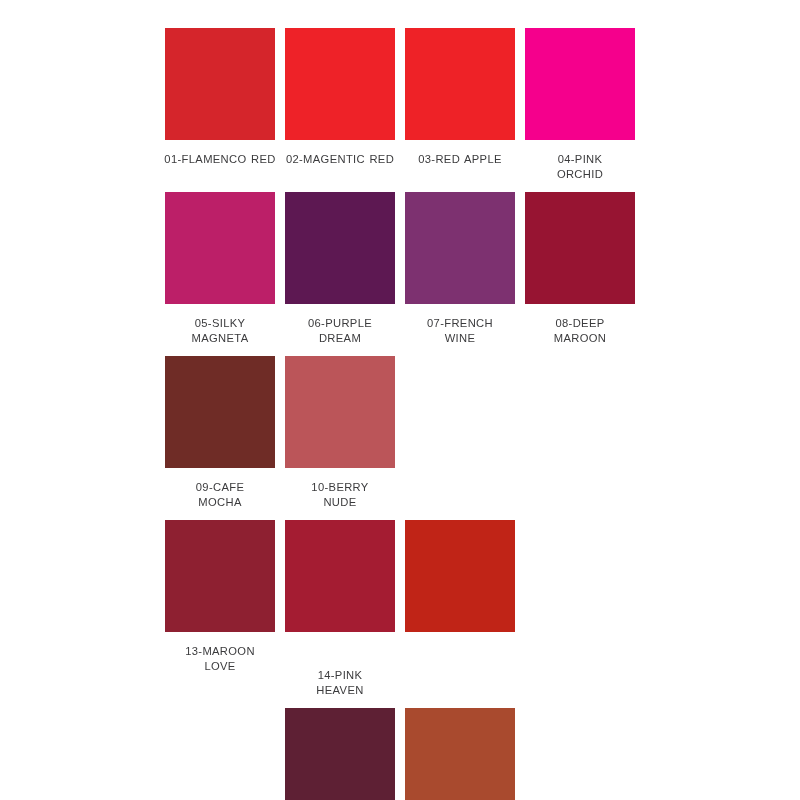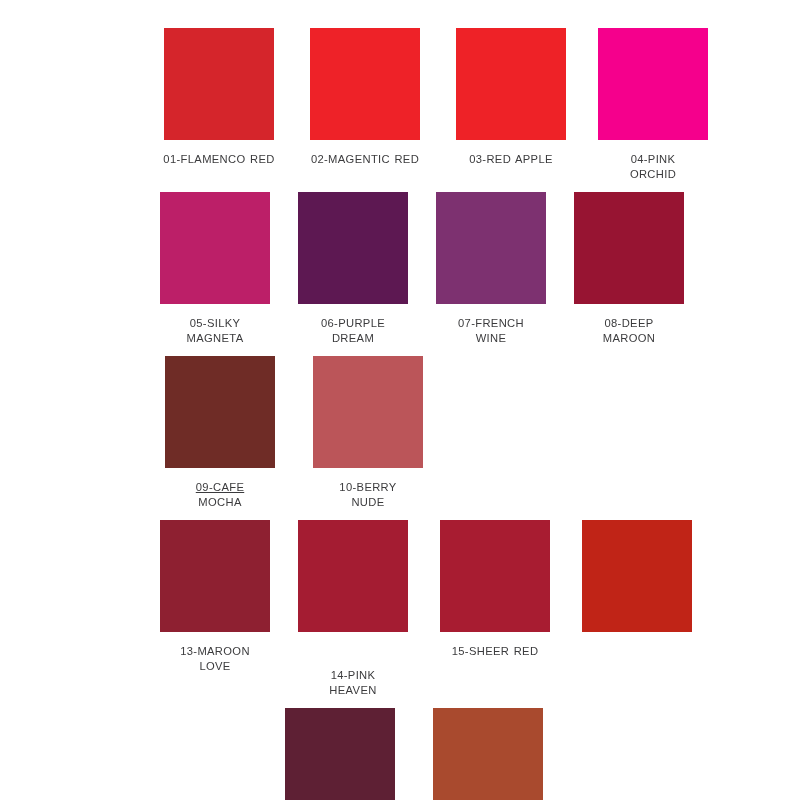--- a/index.html
+++ b/index.html
@@ -26,21 +26,20 @@
     top: 28px;
     width: 500px;
   }
   .swatch-row {
     display: flex;
     flex-direction: row;
     justify-content: flex-start;
     align-items: flex-start;
     width: 500px;
     margin-bottom: 10px;
-    gap: 28px;
   }
   .swatch-row.row-last {
     padding-left: 120px;
   }
   .swatch-cell {
     width: 120px;
     box-sizing: border-box;
     display: flex;
     flex-direction: column;
     align-items: center;
@@ -131,21 +130,21 @@
           <span style="display: block;">08-DEEP</span>
           <span style="display: block;">MAROON</span>
         </span>
       </div>
     </div>
 
     <div class="swatch-row">
       <div class="swatch-cell">
         <span class="swatch-chip" style="background-color:#6F2C26;"></span>
         <span class="swatch-label two-line">
-          <span style="display: block; text-decoration: underline;">09-CAFE</span>
+          <span style="display: block;">09-CAFE</span>
           <span style="display: block;">MOCHA</span>
         </span>
       </div>
       <div class="swatch-cell">
         <span class="swatch-chip" style="background-color:#BB5559;"></span>
         <span class="swatch-label two-line">
           <span style="display: block;">10-BERRY</span>
           <span style="display: block;">NUDE</span>
         </span>
       </div>
@@ -160,27 +159,20 @@
         </span>
       </div>
       <div class="swatch-cell">
         <span class="swatch-chip" style="background-color:#A41C32;"></span>
         <span class="swatch-label two-line">
           <span style="display: block; margin-top: 24px;">14-PINK</span>
           <span style="display: block;">HEAVEN</span>
         </span>
       </div>
       <div class="swatch-cell">
-        <span class="swatch-chip" style="background-color:#A81C31;"></span>
-        <span class="swatch-label">
-          <span>15-SHEER RED</span>
-          
-        </span>
-      </div>
-      <div class="swatch-cell">
         <span class="swatch-chip" style="background-color:#C02417;"></span>
       </div>
     </div>
 
     <div class="swatch-row row-last">
       <div class="swatch-cell">
         <span class="swatch-chip" style="background-color:#5E2034;"></span>
 
       </div>
       <div class="swatch-cell">

